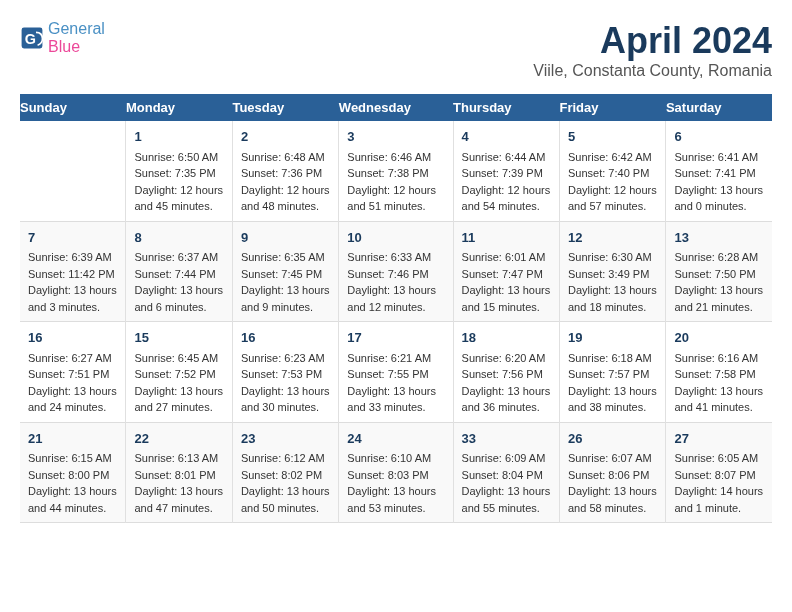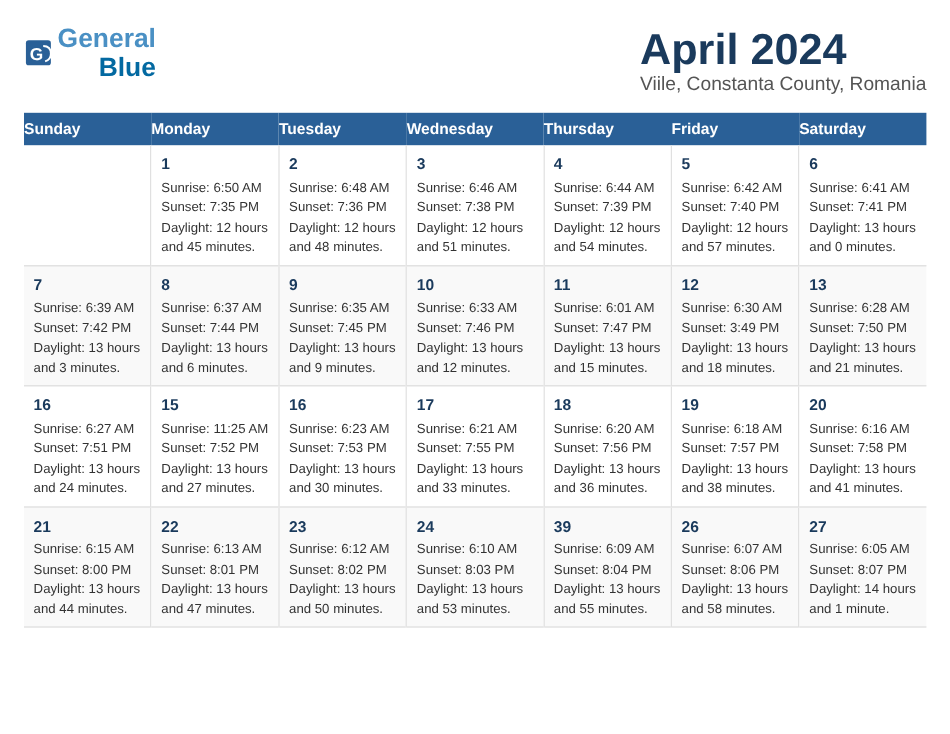--- a/index.html
+++ b/index.html
@@ -9,35 +9,35 @@
       width: 792px;
       min-height: 612px;
       padding: 20px;
     }
     .header-logo {
       display: flex;
       align-items: center;
       margin-bottom: 4px;
     }
     .logo-text {
-      font-size: 22px;
-      font-weight: bold;
+      font-size: 16px;
+      font-weight: normal;
       color: #1a3a5c;
       line-height: 1.1;
-      text-align: right;
     }
     .logo-text span {
       color: #4a90c4;
     }
     .logo-icon {
       width: 24px;
       height: 24px;
       margin-right: 4px;
     }
     .title-section {
+      text-align: right;
       margin-bottom: 6px;
     }
     .main-title {
       font-size: 36px;
       font-weight: bold;
       color: #1a3a5c;
     }
     .subtitle {
       font-size: 16px;
       color: #555;
@@ -95,21 +95,21 @@
 <div class="top-header">
   <div class="header-logo">
     <svg class="logo-icon" viewBox="0 0 30 30">
       <rect x="2" y="2" width="26" height="26" rx="3" fill="#2a6097"></rect>
       <text x="6" y="22" font-size="18" fill="white" font-weight="bold">G</text>
       <path d="M20 8 Q28 8 28 16 Q28 22 22 24" stroke="white" stroke-width="2" fill="none"></path>
     </svg>
     <div>
       <div class="logo-text">
         <span>General</span><br>
-        <span style="color:#0369a1">Blue</span>
+        <span style="color:#ec4899">Blue</span>
       </div>
     </div>
   </div>
   <div class="title-section">
     <div class="main-title">April 2024</div>
     <div class="subtitle">Viile, Constanta County, Romania</div>
   </div>
 </div>
 
 <table>
@@ -128,40 +128,40 @@
   <tr>
         <td></td>
         <td><span class="day-number">1</span><span>Sunrise: 6:50 AM</span><br><span>Sunset: 7:35 PM</span><br><span>Daylight: 12 hours and 45 minutes.</span></td>
         <td><span class="day-number">2</span><span>Sunrise: 6:48 AM</span><br><span>Sunset: 7:36 PM</span><br><span>Daylight: 12 hours and 48 minutes.</span></td>
         <td><span class="day-number">3</span><span>Sunrise: 6:46 AM</span><br><span>Sunset: 7:38 PM</span><br><span>Daylight: 12 hours and 51 minutes.</span></td>
         <td><span class="day-number">4</span><span>Sunrise: 6:44 AM</span><br><span>Sunset: 7:39 PM</span><br><span>Daylight: 12 hours and 54 minutes.</span></td>
         <td><span class="day-number">5</span><span>Sunrise: 6:42 AM</span><br><span>Sunset: 7:40 PM</span><br><span>Daylight: 12 hours and 57 minutes.</span></td>
         <td><span class="day-number">6</span><span>Sunrise: 6:41 AM</span><br><span>Sunset: 7:41 PM</span><br><span>Daylight: 13 hours and 0 minutes.</span></td>
       </tr>
       <tr>
-        <td><span class="day-number">7</span><span>Sunrise: 6:39 AM</span><br><span>Sunset: 7:42 PM</span><br><span>Daylight: 13 hours and 3 minutes.</span></td>
+        <td><span class="day-number">7</span><span>Sunrise: 6:39 AM</span><br><span>Sunset: 11:42 PM</span><br><span>Daylight: 13 hours and 3 minutes.</span></td>
         <td><span class="day-number">8</span><span>Sunrise: 6:37 AM</span><br><span>Sunset: 7:44 PM</span><br><span>Daylight: 13 hours and 6 minutes.</span></td>
         <td><span class="day-number">9</span><span>Sunrise: 6:35 AM</span><br><span>Sunset: 7:45 PM</span><br><span>Daylight: 13 hours and 9 minutes.</span></td>
         <td><span class="day-number">10</span><span>Sunrise: 6:33 AM</span><br><span>Sunset: 7:46 PM</span><br><span>Daylight: 13 hours and 12 minutes.</span></td>
         <td><span class="day-number">11</span><span>Sunrise: 6:01 AM</span><br><span>Sunset: 7:47 PM</span><br><span>Daylight: 13 hours and 15 minutes.</span></td>
         <td><span class="day-number">12</span><span>Sunrise: 6:30 AM</span><br><span>Sunset: 3:49 PM</span><br><span>Daylight: 13 hours and 18 minutes.</span></td>
         <td><span class="day-number">13</span><span>Sunrise: 6:28 AM</span><br><span>Sunset: 7:50 PM</span><br><span>Daylight: 13 hours and 21 minutes.</span></td>
       </tr>
       <tr>
         <td><span class="day-number">16</span><span>Sunrise: 6:27 AM</span><br><span>Sunset: 7:51 PM</span><br><span>Daylight: 13 hours and 24 minutes.</span></td>
-        <td><span class="day-number">15</span><span>Sunrise: 11:25 AM</span><br><span>Sunset: 7:52 PM</span><br><span>Daylight: 13 hours and 27 minutes.</span></td>
+        <td><span class="day-number">15</span><span>Sunrise: 6:45 AM</span><br><span>Sunset: 7:52 PM</span><br><span>Daylight: 13 hours and 27 minutes.</span></td>
         <td><span class="day-number">16</span><span>Sunrise: 6:23 AM</span><br><span>Sunset: 7:53 PM</span><br><span>Daylight: 13 hours and 30 minutes.</span></td>
         <td><span class="day-number">17</span><span>Sunrise: 6:21 AM</span><br><span>Sunset: 7:55 PM</span><br><span>Daylight: 13 hours and 33 minutes.</span></td>
         <td><span class="day-number">18</span><span>Sunrise: 6:20 AM</span><br><span>Sunset: 7:56 PM</span><br><span>Daylight: 13 hours and 36 minutes.</span></td>
         <td><span class="day-number">19</span><span>Sunrise: 6:18 AM</span><br><span>Sunset: 7:57 PM</span><br><span>Daylight: 13 hours and 38 minutes.</span></td>
         <td><span class="day-number">20</span><span>Sunrise: 6:16 AM</span><br><span>Sunset: 7:58 PM</span><br><span>Daylight: 13 hours and 41 minutes.</span></td>
       </tr>
       <tr>
         <td><span class="day-number">21</span><span>Sunrise: 6:15 AM</span><br><span>Sunset: 8:00 PM</span><br><span>Daylight: 13 hours and 44 minutes.</span></td>
         <td><span class="day-number">22</span><span>Sunrise: 6:13 AM</span><br><span>Sunset: 8:01 PM</span><br><span>Daylight: 13 hours and 47 minutes.</span></td>
         <td><span class="day-number">23</span><span>Sunrise: 6:12 AM</span><br><span>Sunset: 8:02 PM</span><br><span>Daylight: 13 hours and 50 minutes.</span></td>
         <td><span class="day-number">24</span><span>Sunrise: 6:10 AM</span><br><span>Sunset: 8:03 PM</span><br><span>Daylight: 13 hours and 53 minutes.</span></td>
-        <td><span class="day-number">39</span><span>Sunrise: 6:09 AM</span><br><span>Sunset: 8:04 PM</span><br><span>Daylight: 13 hours and 55 minutes.</span></td>
+        <td><span class="day-number">33</span><span>Sunrise: 6:09 AM</span><br><span>Sunset: 8:04 PM</span><br><span>Daylight: 13 hours and 55 minutes.</span></td>
         <td><span class="day-number">26</span><span>Sunrise: 6:07 AM</span><br><span>Sunset: 8:06 PM</span><br><span>Daylight: 13 hours and 58 minutes.</span></td>
         <td><span class="day-number">27</span><span>Sunrise: 6:05 AM</span><br><span>Sunset: 8:07 PM</span><br><span>Daylight: 14 hours and 1 minute.</span></td>
       </tr>
     </tbody>
 </table>
 
 </body></html>

